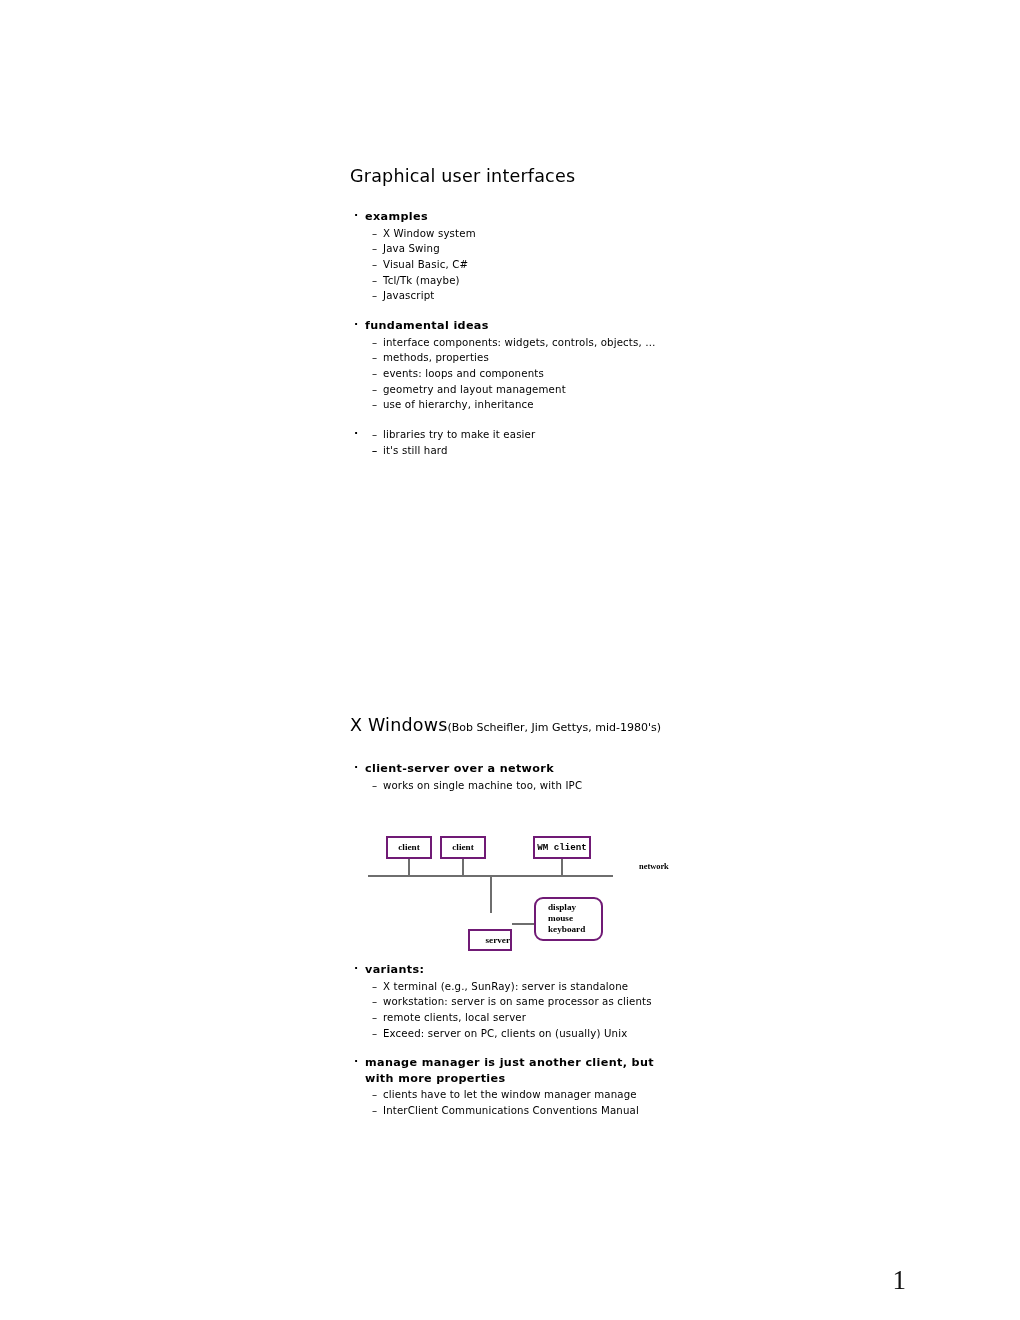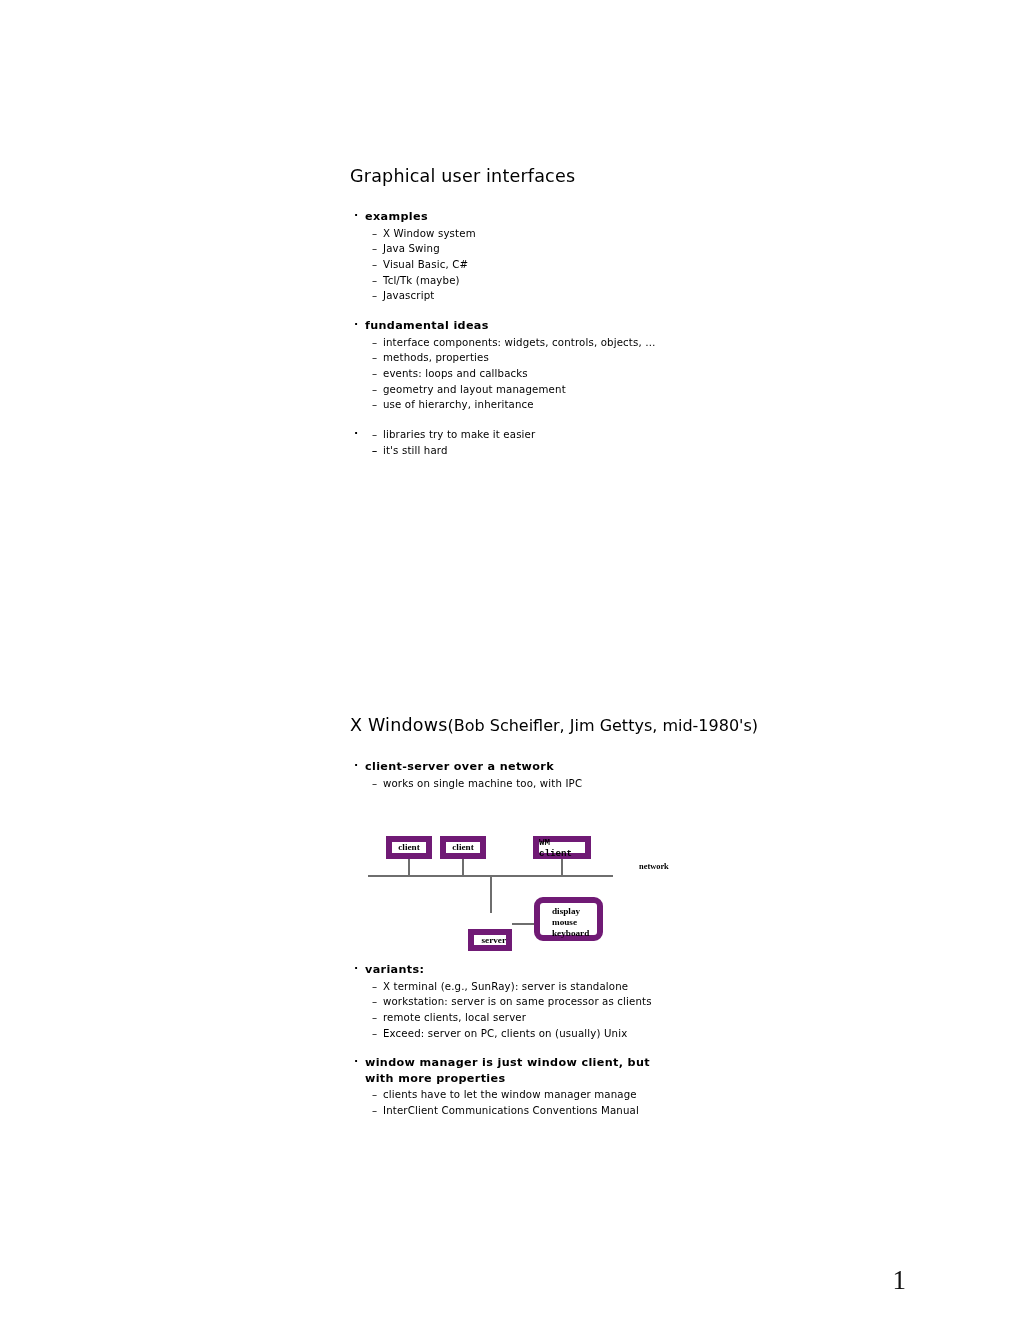--- a/index.html
+++ b/index.html
@@ -34,21 +34,21 @@
 
   .slide-title {
     font-family: "DejaVu Sans", sans-serif;
     font-size: 17.5px;
     font-weight: 400;
     letter-spacing: 0.2px;
     line-height: 22px;
     white-space: nowrap;
   }
   .slide-title .subtitle {
-    font-size: 16px;
+    font-size: 11px;
     letter-spacing: 0;
   }
 
   .bullets {
     margin-top: 22px;
   }
   .group { margin-bottom: 14px; }
   .group:last-child { margin-bottom: 0; }
 
   .l1 {
@@ -88,21 +88,21 @@
   #x-diagram {
     position: absolute;
     left: 365px;
     top: 828px;
     width: 280px;
     height: 120px;
   }
   #x-diagram .dbox {
     position: absolute;
     box-sizing: border-box;
-    border: 6px solid #701a75;
+    border: 2px solid #701a75;
     background: #ffffff;
     font-family: "Liberation Serif", "DejaVu Serif", serif;
     font-weight: bold;
     font-size: 9.2px;
     color: #000;
     display: flex;
     align-items: center;
     justify-content: center;
     line-height: 11px;
   }
@@ -189,21 +189,21 @@
           <div class="l2">
             <span class="marker">–</span>
             <span>interface components: widgets, controls, objects, …</span>
           </div>
           <div class="l2">
             <span class="marker">–</span>
             <span>methods, properties</span>
           </div>
           <div class="l2">
             <span class="marker">–</span>
-            <span>events: loops and callbacks</span>
+            <span>events: loops and components</span>
           </div>
           <div class="l2">
             <span class="marker">–</span>
             <span>geometry and layout management</span>
           </div>
           <div class="l2">
             <span class="marker">–</span>
             <span>use of hierarchy, inheritance</span>
           </div>
         </div>
@@ -307,21 +307,21 @@
         <div class="l2">
           <span class="marker">–</span>
           <span>Exceed: server on PC, clients on (usually) Unix</span>
         </div>
       </div>
     </div>
 
     <div class="group" style="margin-top:2px;">
       <div class="l1">
         <span class="marker">·</span>
-        <span>window manager is just window client, but with more properties</span>
+        <span>manage manager is just another client, but with more properties</span>
       </div>
       <div class="l1-list">
         <div class="l2">
           <span class="marker">–</span>
           <span>clients have to let the window manager manage</span>
         </div>
         <div class="l2">
           <span class="marker">–</span>
           <span>InterClient Communications Conventions Manual</span>
         </div>

